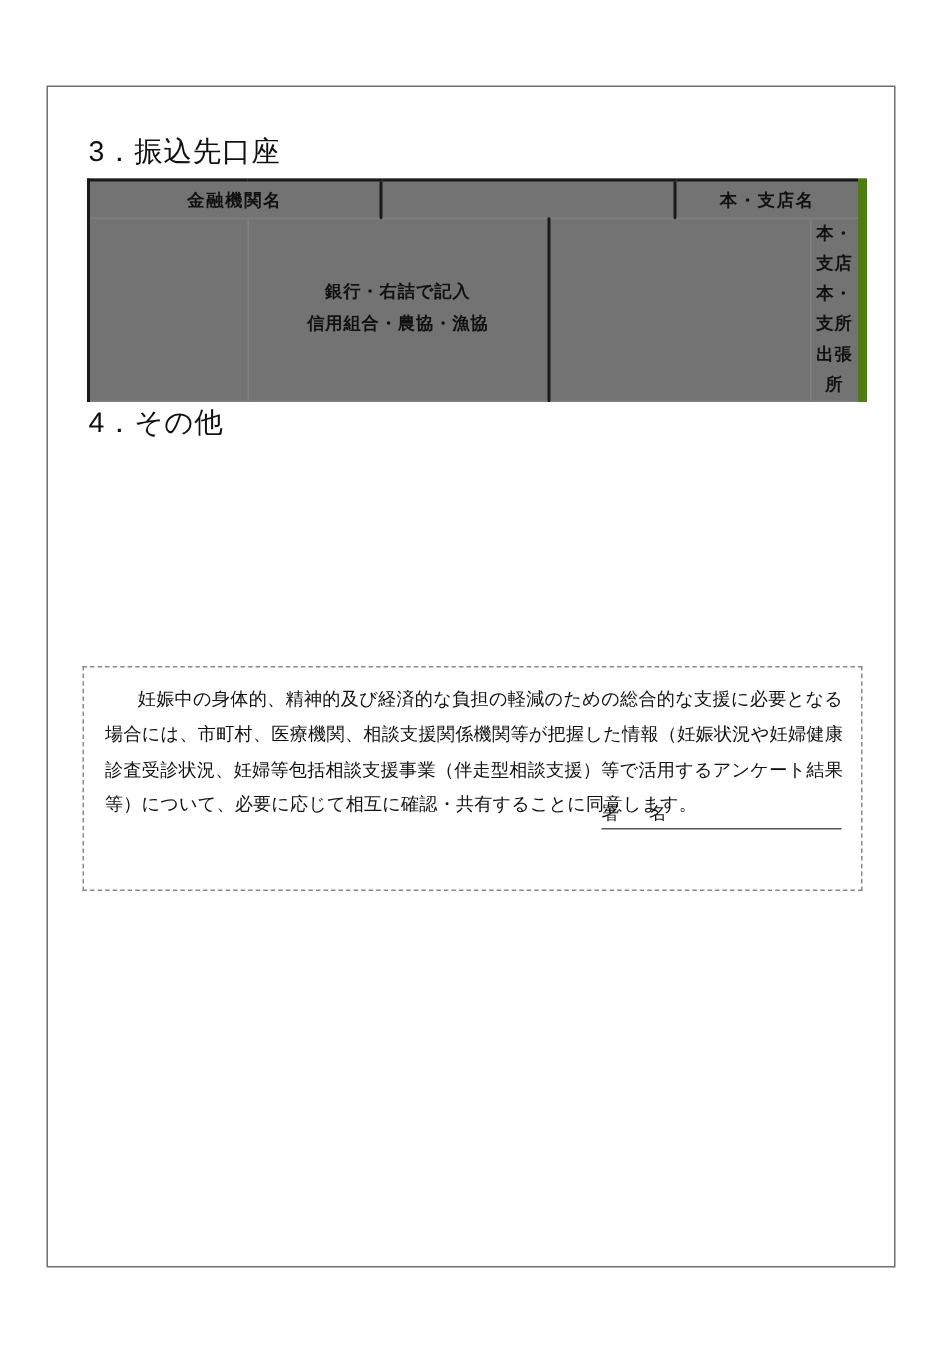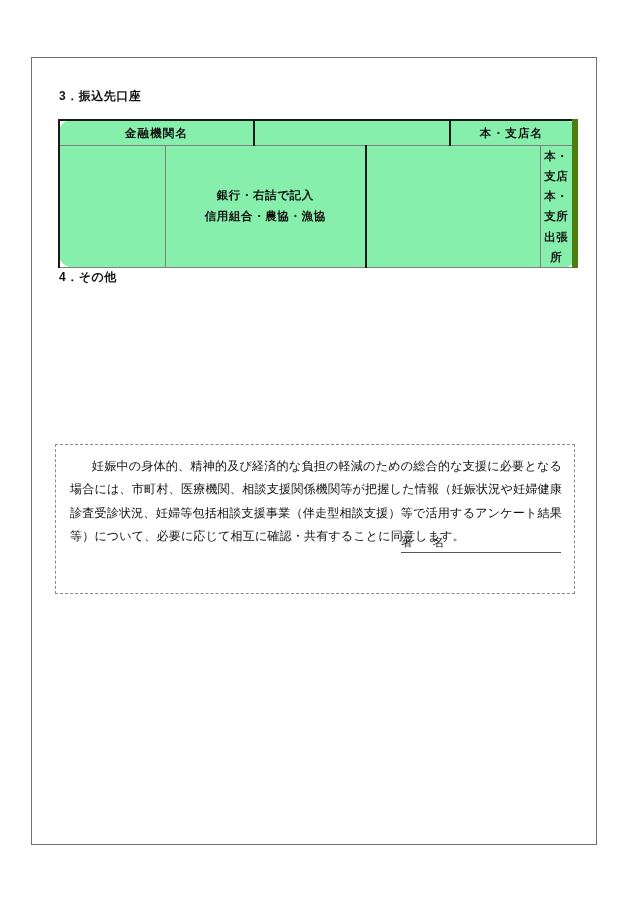--- a/index.html
+++ b/index.html
@@ -31,39 +31,38 @@
     position: absolute;
     left: 0;
     top: 0;
     width: 566px;
     height: 788px;
   }
 
   
   .sec-heading {
     position: absolute;
-    font-size: 12px;
-    font-weight: bold;
+    font-size: 19px;
+    font-weight: normal;
     letter-spacing: 0.5px;
     white-space: nowrap;
     color: #111;
   }
   #sec3-heading { left: 27px; top: 30px; }
   #sec4-heading { left: 27px; top: 211px; }
 
   
   #bank-table {
     position: absolute;
     left: 26px;
     top: 61px;
     width: 518px;
     border-collapse: collapse;
     table-layout: fixed;
-    background: #86efac;
-    border-radius: 16px;
+    background: #737373;
   }
   #bank-table td {
     border: 1px solid #808080;
     padding: 0;
     text-align: center;
     vertical-align: middle;
     font-size: 11.5px;
     color: #111;
   }
   #bank-table .outer-l { border-left: 2px solid #1a1a1a; }

